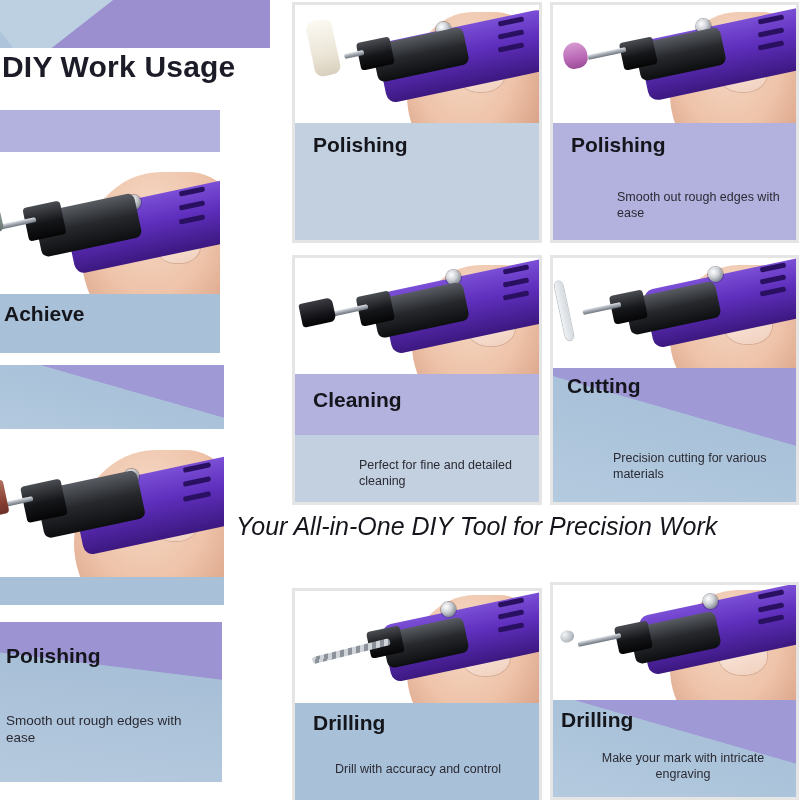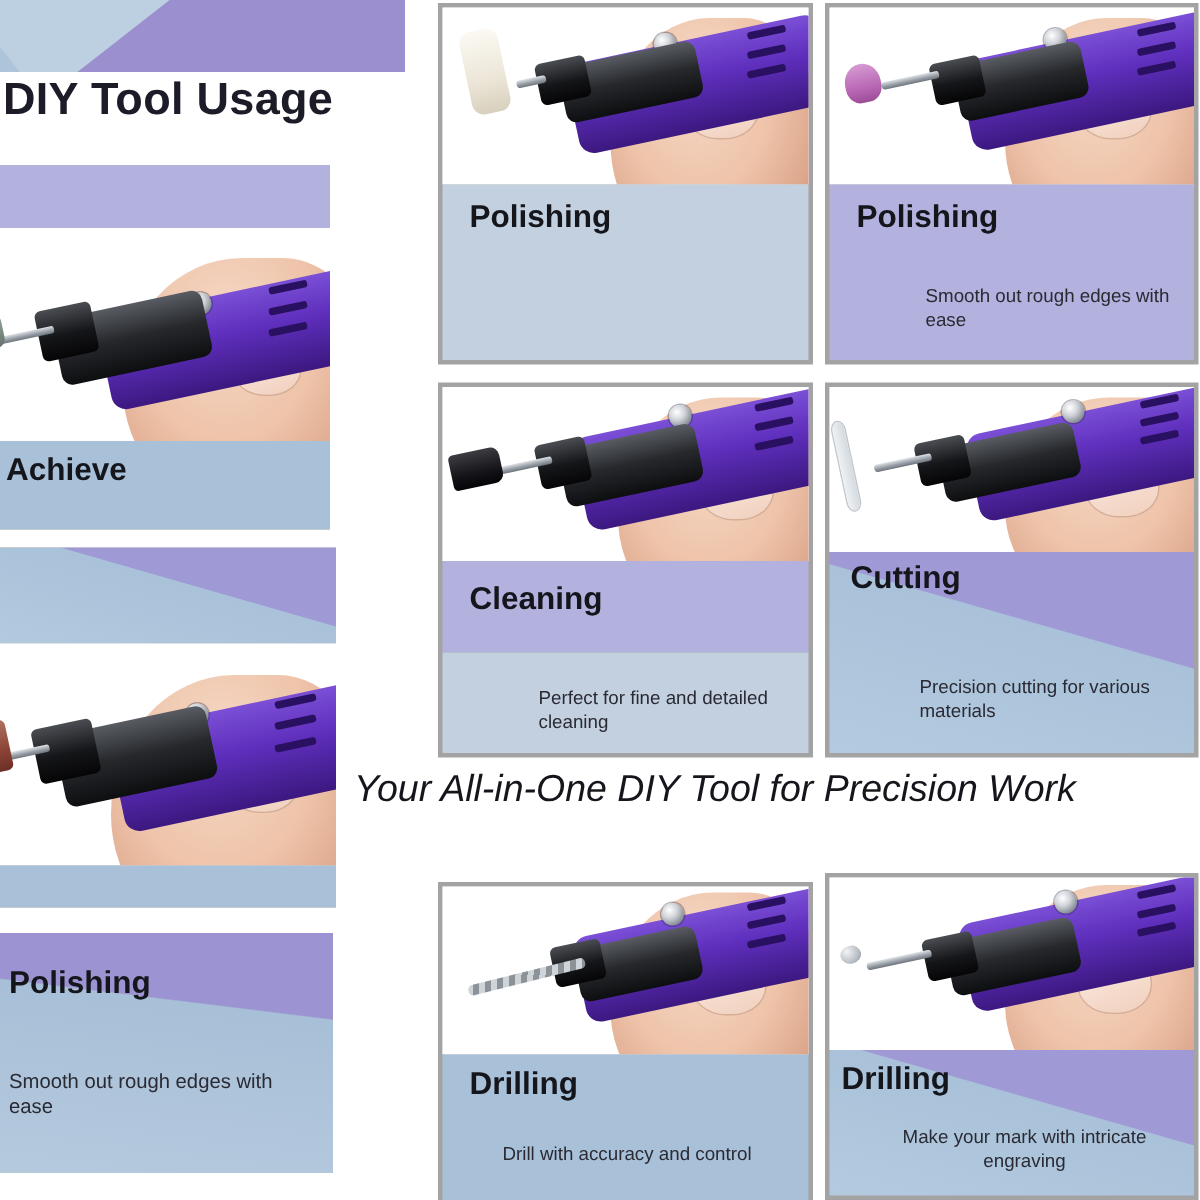--- a/index.html
+++ b/index.html
@@ -41,21 +41,21 @@
 
   
   .tagline{
     position:absolute;left:236px;top:512px;
     font-size:25px;font-style:italic;font-weight:normal;
     color:#15151c;white-space:nowrap;
     font-family:"Liberation Sans", sans-serif;
   }
 
   
-  .card{position:absolute;overflow:hidden;background:#a3a3a3;}
+  .card{position:absolute;overflow:hidden;background:#e5e5e5;}
   .card .photo{position:absolute;left:0;top:0;right:0;background:#ffffff;overflow:hidden;}
   .card .meta{position:absolute;left:0;right:0;bottom:0;overflow:hidden;}
   .card .title{
     position:absolute;font-weight:bold;color:#15151c;white-space:nowrap;
   }
   .card .desc{
     position:absolute;color:#2a2a34;line-height:1.28;
   }
 
   
@@ -121,21 +121,21 @@
 <body>
 
 <div class="canvas">
 
   <div class="deco-top">
     <div class="band-purple"></div>
     <div class="band-blue2"></div>
     <div class="band-blue"></div>
   </div>
 
-  <div class="page-title">DIY Tool Usage</div>
+  <div class="page-title">DIY Work Usage</div>
 
   <div class="card" style="left:-36px;top:110px;width:256px;height:243px;">
     <div class="band-lav" style="position:absolute;left:0;top:0;width:100%;height:42px;"></div>
     <div class="photo" style="top:42px;height:142px;">
       <div class="photo-white"></div>
       <div class="tool" style="left:0;top:0;width:100%;height:100%;">
         <div class="hand" style="right:-10%;bottom:-30%;width:64%;height:116%;"></div>
         <div class="nail" style="right:8%;bottom:22%;width:44px;height:36px;"></div>
         <div class="body" style="right:-12%;top:16%;height:44%;"></div>
         <div class="vent" style="right:6%;top:26%;width:26px;height:5px;transform:rotate(-12deg);"></div>

